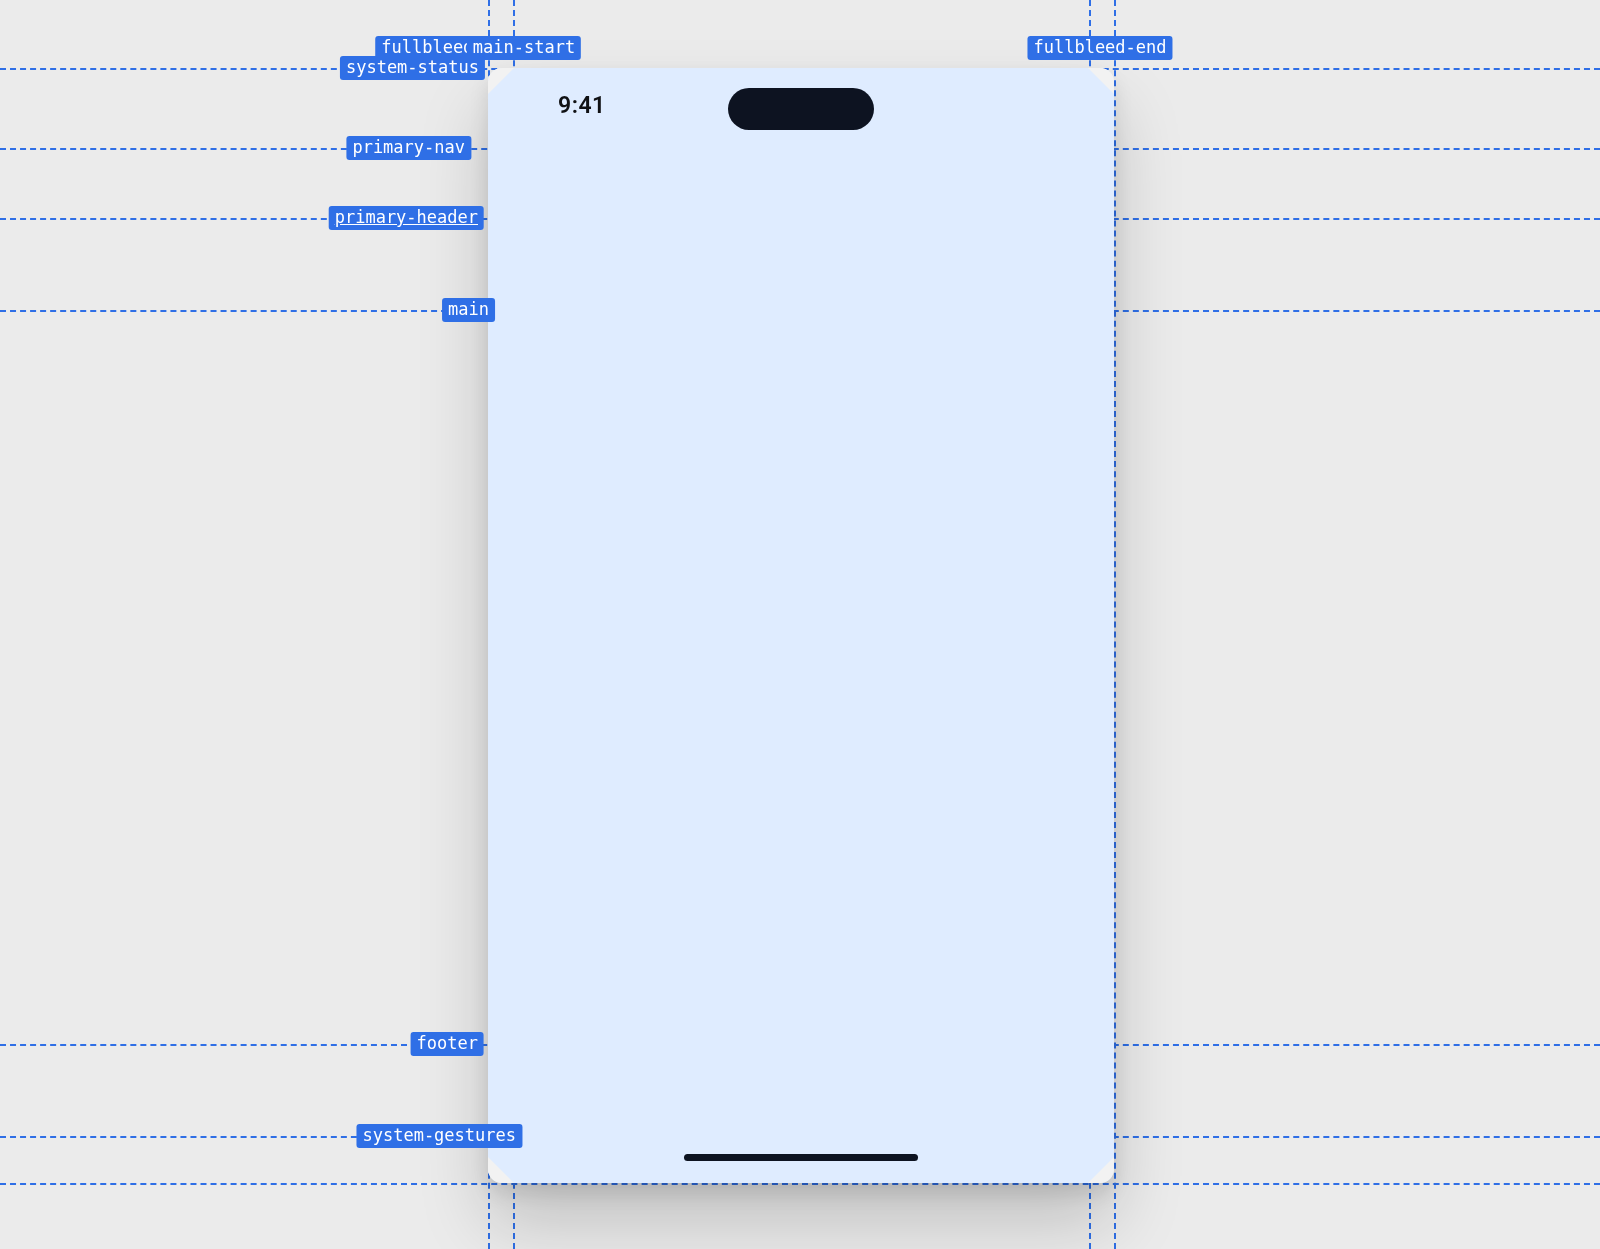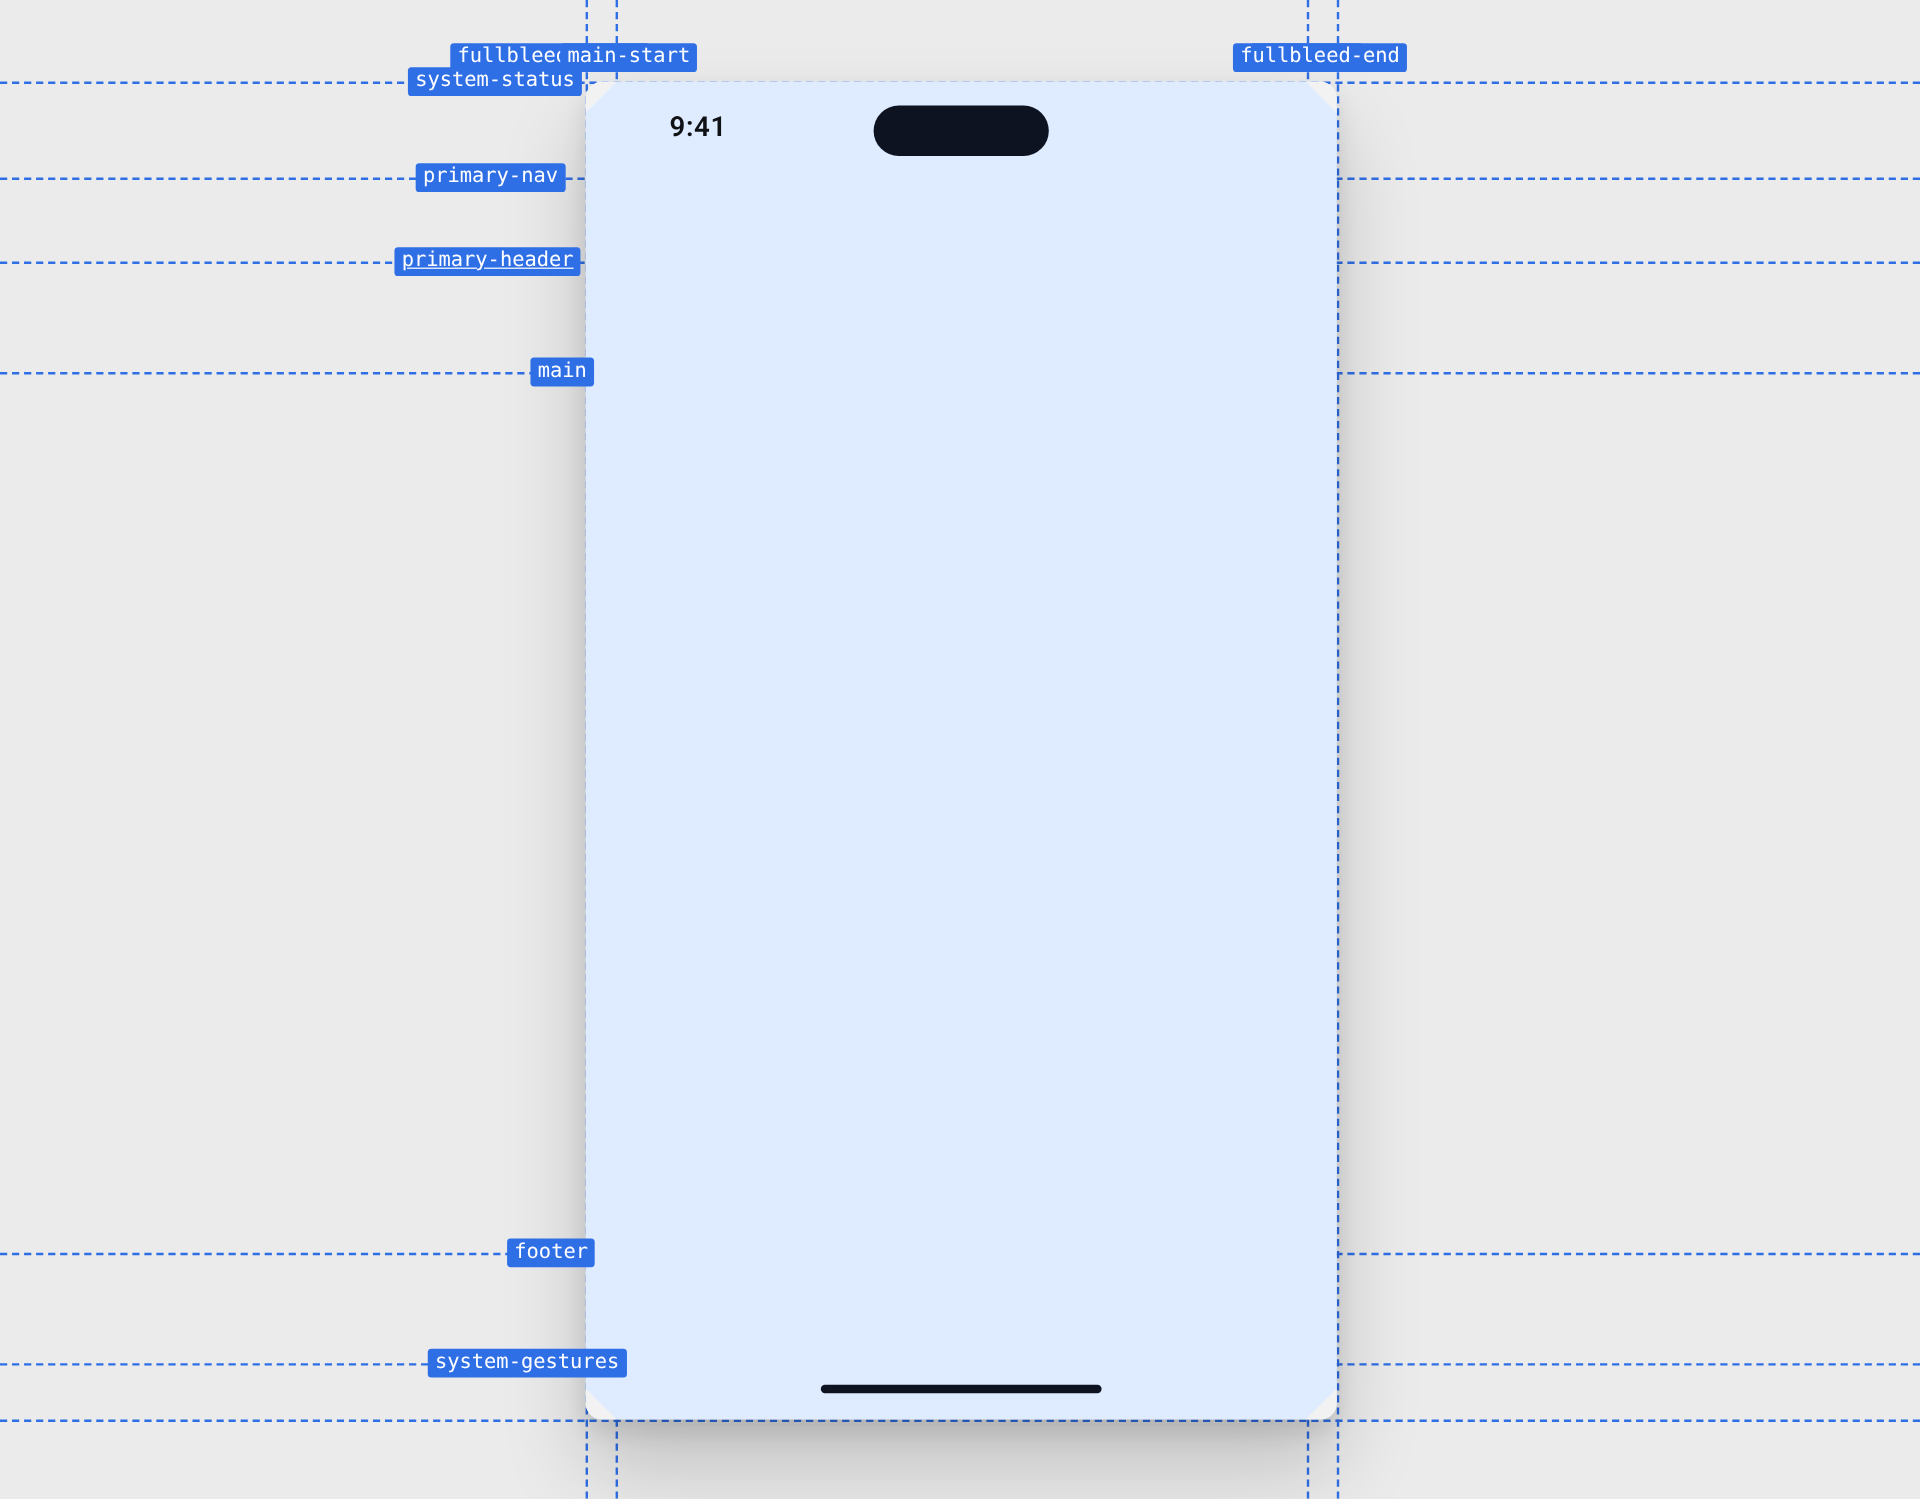--- a/index.html
+++ b/index.html
@@ -127,14 +127,14 @@
 
 <div class="label" style="left:458px; top:60px; transform:translate(-50%,-100%);">fullbleed-start</div>
 <div class="label" style="left:524px; top:60px; transform:translate(-50%,-100%);">main-start</div>
 <div class="label" style="left:1089px; top:60px; transform:translate(-50%,-100%);">main-end</div>
 <div class="label" style="left:1100px; top:60px; transform:translate(-50%,-100%);">fullbleed-end</div>
 
 <div class="label right" style="left:485px; top:68px;">system-status</div>
 <div class="label right" style="left:471px; top:148px;">primary-nav</div>
 <div class="label right" style="left:484px; top:218px;text-decoration:underline;">primary-header</div>
 <div class="label right" style="left:495px; top:310px;">main</div>
-<div class="label right" style="left:484px; top:1044px;margin-left:12px;">footer</div>
+<div class="label right" style="left:484px; top:1044px;">footer</div>
 <div class="label right" style="left:484px; top:1136px;margin-left:38px;">system-gestures</div>
 
 </body></html>

